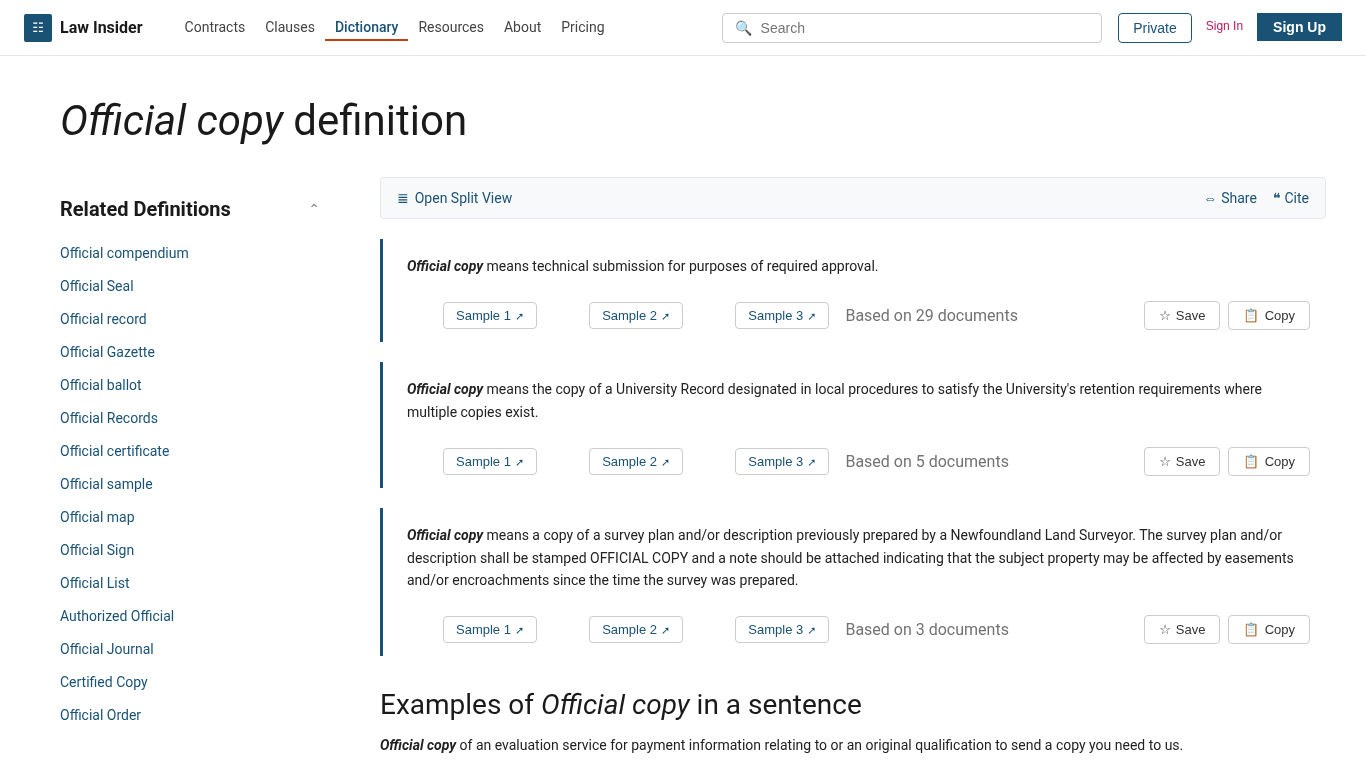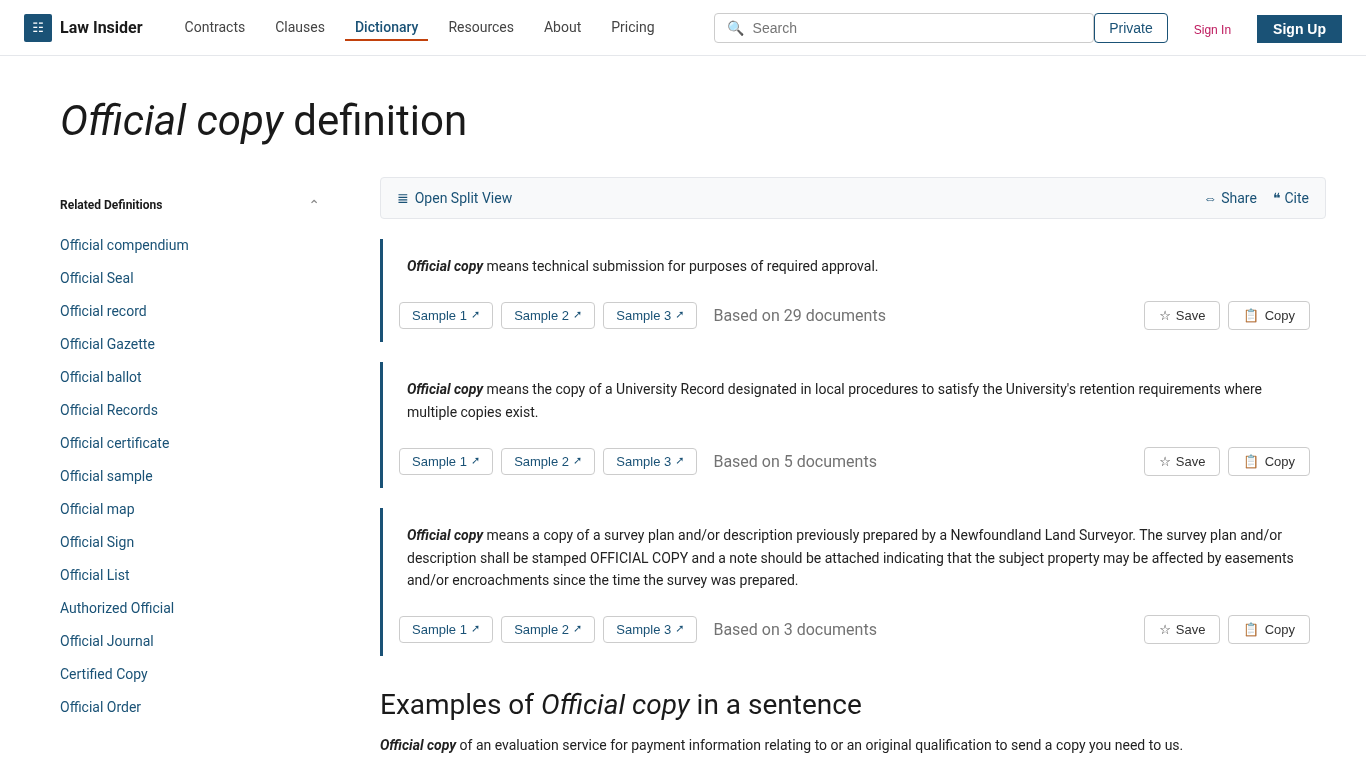--- a/index.html
+++ b/index.html
@@ -11,35 +11,35 @@
       border-bottom: 1px solid #e5e7eb; background: #fff;
     }
     .navbar-logo {
       display: flex; align-items: center; gap: 8px; margin-right: 32px; text-decoration: none; color: #1a1a1a;
     }
     .navbar-logo-icon {
       width: 28px; height: 28px; background: #1a5276; display: flex; align-items: center; justify-content: center;
       color: #fff; font-size: 13px; border-radius: 2px;
     }
     .navbar-logo-text { font-size: 16px; font-weight: 700; color: #1a1a1a; }
-    .navbar-links { display: flex; align-items: flex-start; gap: 10px; flex: 1; }
+    .navbar-links { display: flex; align-items: flex-start; gap: 0; flex: 1; }
     .navbar-link {
       padding: 4px 10px; color: #444; text-decoration: none; font-size: 14px; cursor: pointer;
       border-bottom: 2px solid transparent;
     }
     .navbar-link.active { color: #1a5276; border-bottom: 2px solid #c2410c; font-weight: 500; }
     .navbar-search {
       display: flex; align-items: center; border: 1px solid #ccc; border-radius: 4px;
       padding: 6px 12px; gap: 8px; width: 380px; background: #fff;
     }
     .navbar-search input {
       border: none; outline: none; font-size: 14px; color: #333; width: 100%; background: transparent;
     }
     .navbar-search-icon { color: #888; font-size: 14px; }
-    .navbar-actions { display: flex; align-items: flex-end; gap: 12px; }
+    .navbar-actions { display: flex; align-items: flex-start; margin-left: 16px; }
     .btn-private {
       padding: 6px 14px; border: 1px solid #1a5276; border-radius: 4px; color: #1a5276;
       background: #fff; cursor: pointer; font-size: 14px;
     }
     .btn-signin {
       padding: 6px 14px; color: #be185d; background: transparent; border: none; cursor: pointer; font-size: 12px;
     }
     .btn-signup {
       padding: 6px 16px; background: #1a5276; color: #fff; border: none; border-radius: 0;
       cursor: pointer; font-size: 14px; font-weight: 600;
@@ -55,21 +55,21 @@
 
     
     .sidebar {
       width: 340px; min-width: 340px; padding: 20px 20px 20px 60px;
       border-right: none; flex-shrink: 0;
     }
     .sidebar-header {
       display: flex; align-items: center; justify-content: space-between;
       margin-bottom: 16px;
     }
-    .sidebar-title { font-size: 12px; font-weight: 700; color: #1a1a1a; }
+    .sidebar-title { font-size: 20px; font-weight: 700; color: #1a1a1a; }
     .sidebar-toggle { color: #888; font-size: 14px; cursor: pointer; }
     .sidebar-item {
       padding: 6px 0; color: #1a5276; font-size: 14px; cursor: pointer; text-decoration: none;
       display: block; line-height: 1.5;
     }
 
     
     .content-area { flex: 1; padding: 0 40px 40px 40px; }
 
     
@@ -90,23 +90,23 @@
       border-left: 3px solid #1a5276; padding: 16px 16px 0 16px; margin-bottom: 20px; background: #fff;
     }
     .definition-text { font-size: 14px; line-height: 1.6; color: #222; margin-bottom: 14px; margin-left: 8px; }
     .definition-text strong { font-weight: 700; font-style: italic; }
     .definition-footer {
       display: flex; align-items: center; justify-content: space-between; padding: 10px 0 12px 0;
       flex-wrap: wrap; gap: 8px;
     }
     .sample-buttons { display: flex; align-items: center; gap: 8px; }
     .btn-sample {
-      display: inline-flex; align-items: flex-start; gap: 4px; padding: 5px 12px;
+      display: inline-flex; align-items: flex-end; gap: 4px; padding: 5px 12px;
       border: 1px solid #ccc; border-radius: 4px; font-size: 13px; color: #1a5276;
-      background: #fff; cursor: pointer; white-space: nowrap;
+      background: #fff; cursor: pointer; white-space: nowrap; margin-left: 44px;
     }
     .based-on { font-size: 16px; color: #737373; margin-left: 8px; }
     .card-actions { display: flex; align-items: center; gap: 8px; }
     .btn-save, .btn-copy {
       display: inline-flex; align-items: center; gap: 5px; padding: 6px 14px;
       border: 1px solid #ccc; border-radius: 4px; font-size: 13px; color: #333;
       background: #fff; cursor: pointer; white-space: nowrap;
     }
 
     

